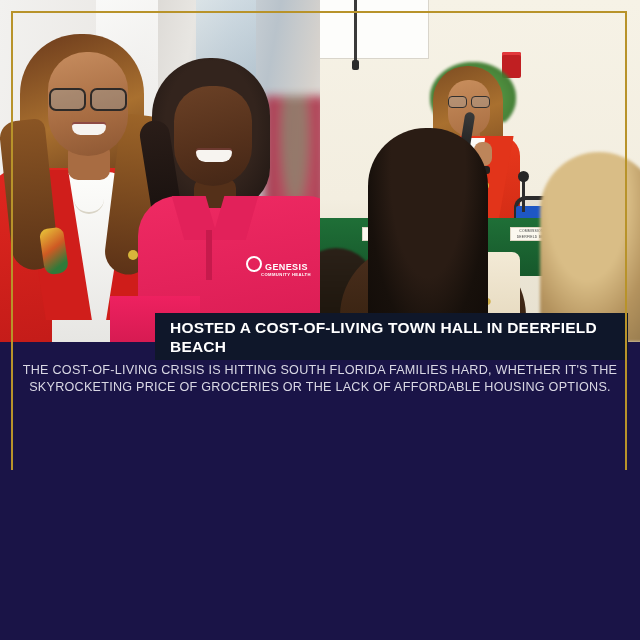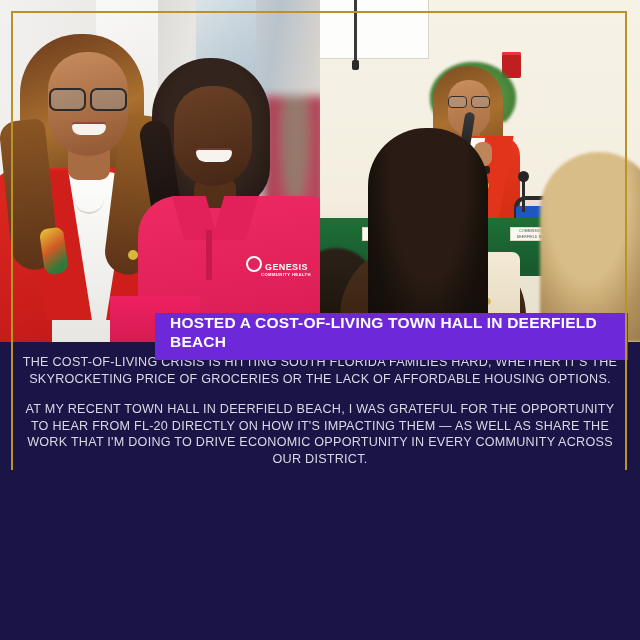--- a/index.html
+++ b/index.html
@@ -310,22 +310,22 @@
   }
   .aud3{
     position:absolute;left:-24px;top:248px;width:80px;height:94px;
     background:linear-gradient(180deg,#2b2118,#191209);
     border-radius:40px 40px 0 0;filter:blur(1.2px);
   }
 
   
   #banner{
     position:absolute;left:155px;top:313px;width:473px;height:47px;
-    background:#6d28d9;z-index:20;
-    display:flex;align-items:flex-start;
+    background:#0f172a;z-index:20;
+    display:flex;align-items:center;
   }
   #banner-text{
     color:#ffffff;font-weight:bold;font-size:15.5px;line-height:19px;
     letter-spacing:.2px;padding-left:15px;padding-right:10px;
     text-transform:uppercase;
   }
 
   
   #content{
     position:absolute;left:0;top:342px;width:640px;height:298px;
@@ -333,21 +333,21 @@
   }
   #headline{
     text-align:center;color:#ffffff;font-weight:bold;
     font-size:31px;letter-spacing:.4px;padding-top:18px;
     text-transform:uppercase;
   }
   .para{
     color:#d9d8e4;text-align:center;font-size:12.6px;line-height:16.5px;
     letter-spacing:.25px;padding:0 20px;text-transform:uppercase;
   }
-  #p1{margin-top:12px;}
+  #p1{margin-top:20px;}
   #p2{margin-top:14px;}
   #p3{margin-top:14px;}
 
   
   #logo{
     position:absolute;left:0;right:0;bottom:6px;height:60px;
     display:flex;align-items:center;justify-content:center;
   }
   #logo-inner{position:relative;width:176px;height:56px;}
   #logo-congress{
@@ -462,21 +462,20 @@
       <div class="aud2"></div>
     </div>
   </div>
 
   <div id="banner">
     <div id="banner-text">HOSTED A COST-OF-LIVING TOWN HALL IN DEERFIELD BEACH</div>
   </div>
 
   <div id="content">
     <div class="para" id="p1">THE COST-OF-LIVING CRISIS IS HITTING SOUTH FLORIDA FAMILIES HARD, WHETHER IT'S THE SKYROCKETING PRICE OF GROCERIES OR THE LACK OF AFFORDABLE HOUSING OPTIONS.</div>
-    <div class="para" id="p2">AT MY RECENT TOWN HALL IN DEERFIELD BEACH, I WAS GRATEFUL FOR THE OPPORTUNITY TO HEAR FROM FL-20 DIRECTLY ON HOW IT'S IMPACTING THEM — AS WELL AS SHARE THE WORK THAT I'M DOING TO DRIVE ECONOMIC OPPORTUNITY IN EVERY COMMUNITY ACROSS OUR DISTRICT.</div>
   </div>
 
   <div id="logo">
     <div id="logo-inner">
       <svg id="fl-shape" width="56" height="52" viewBox="0 0 56 52">
         <path d="M2 3 L40 1 L50 4 L52 10 L46 13 L43 11 L38 14 L34 13 L30 16 L28 24 L31 33 L36 42 L40 49 L35 51 L30 44 L24 34 L18 26 L10 20 L4 14 Z" fill="#ffffff"></path>
       </svg>
       <div id="logo-congress">CONGRESSWOMAN</div>
       <div id="logo-sheila">SHEILA</div>
       <div id="logo-last">CHERFILUS MCCORMICK</div>

